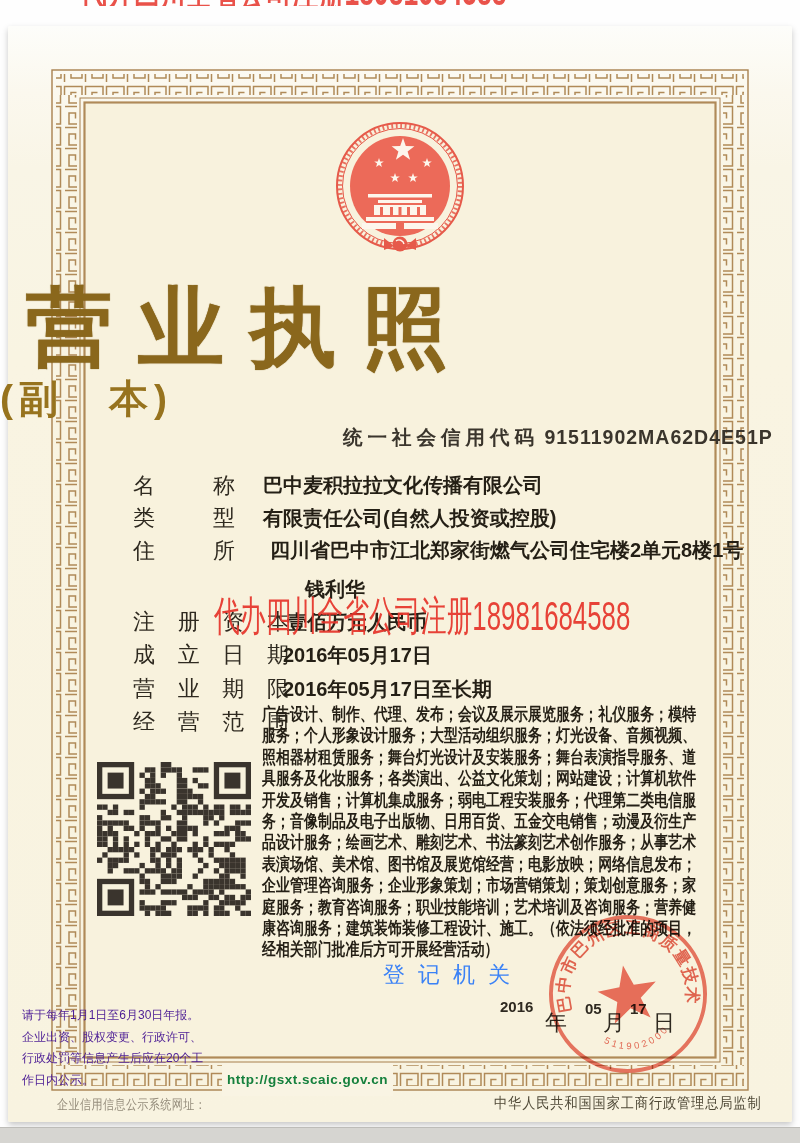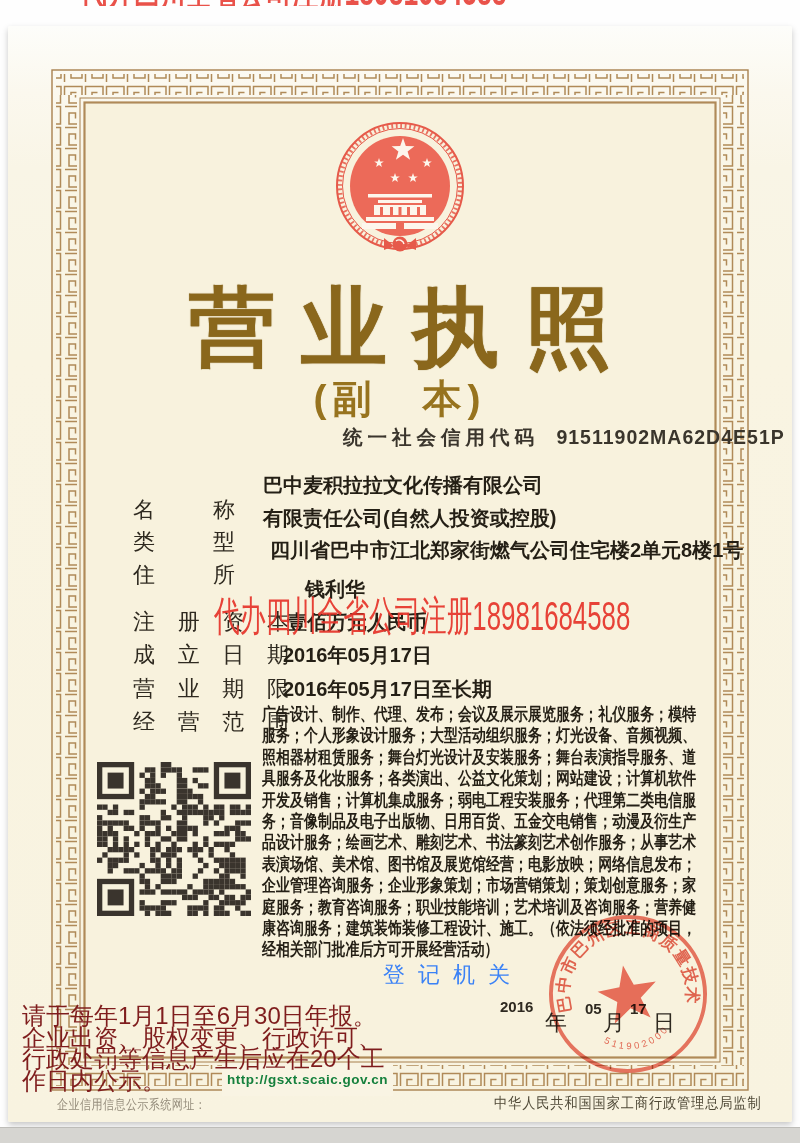--- a/index.html
+++ b/index.html
@@ -5,47 +5,47 @@
   html,body{margin:0;padding:0;background:#fff;}
   #stage{position:relative;width:800px;height:1143px;background:#fefefe;overflow:hidden;
          font-family:"Liberation Sans","DejaVu Sans",sans-serif;}
   .abs{position:absolute;}
   #paper{left:8px;top:26px;width:784px;height:1096px;
          background:linear-gradient(180deg,#fdfdfa 0%,#fbf8ee 6%,#f9f5e6 13%,#f9f4e2 30%,#f8f3e0 100%);
          box-shadow:0 3px 6px rgba(0,0,0,.22);border-radius:2px;}
   #inner-area{left:86px;top:104px;width:628px;height:954px;background:#f8f2dd;}
   #border-svg{left:0;top:0;}
   #emblem{left:334px;top:120px;}
-  #title{left:0;top:270px;width:800px;text-align:center;font-size:86px;font-weight:700;
+  #title{left:0;top:270px;width:800px;text-align:left;font-size:86px;font-weight:700;
          color:#8a671c;letter-spacing:26px;text-indent:26px;text-shadow:0 0 1px #7a5a14;}
-  #subtitle{left:0;top:372px;width:800px;text-align:center;font-size:39px;font-weight:600;
+  #subtitle{left:0;top:372px;width:800px;font-size:39px;font-weight:600;
             color:#97731e;letter-spacing:6px;}
   #credit{left:343px;top:424px;font-size:19.5px;font-weight:700;color:#3a352c;white-space:nowrap;}
   #credit .cl{letter-spacing:5px;}
-  #credit .cv{margin-left:12px;letter-spacing:1px;}
+  #credit .cv{letter-spacing:1px;}
   .lbl{position:absolute;left:133px;font-size:22px;color:#2f2a20;display:inline-block;
        text-align:justify;text-align-last:justify;text-justify:inter-character;line-height:24px;}
-  .lbl.narrow{width:102px;margin-top:24px;}
+  .lbl.narrow{width:102px;}
   .lbl.wide{width:156px;}
   .val{position:absolute;font-size:20px;font-weight:700;color:#241f15;white-space:nowrap;}
   #scope-text{left:262px;top:704px;width:546px;font-size:17.5px;line-height:21.4px;font-weight:700;
               color:#241f15;white-space:normal;text-align:justify;transform:scaleX(.795);
               transform-origin:left top;}
   #watermark{left:214px;top:589px;font-size:41px;font-weight:500;color:#e6352b;white-space:nowrap;
              transform:scaleX(.63);transform-origin:left top;z-index:50;opacity:.93;}
   #wm-top{left:80px;top:0;width:600px;height:6px;overflow:hidden;z-index:40;}
   #wm-top span{position:relative;display:inline-block;top:-37px;font-size:42px;font-weight:600;
                color:#e6352b;white-space:nowrap;transform:scaleX(.63);transform-origin:left top;opacity:.85;}
   #reg-label{left:383px;top:960px;font-size:22px;letter-spacing:13px;color:#3b82f6;font-weight:500;}
   .dnum{position:absolute;font-size:15px;font-weight:700;color:#2e2920;}
   .dunit{position:absolute;font-size:22px;color:#2e2920;}
   #seal-wrap{left:542px;top:908px;width:172px;height:172px;transform:rotate(-10deg);
              mix-blend-mode:multiply;z-index:30;}
   #qr{left:97px;top:762px;}
-  #notice{left:22px;top:1005px;font-size:24px;line-height:21.5px;color:#7f1d1d;font-weight:500;
+  #notice{left:22px;top:1005px;font-size:12px;line-height:21.5px;color:#4c1d95;font-weight:500;
           white-space:pre-line;z-index:20;}
   #pub-url{left:222px;top:1063px;font-size:13.5px;font-weight:700;letter-spacing:.5px;color:#15803d;
            background:#f9f4e3;padding:9px 5px;z-index:15;white-space:nowrap;}
   #site-label{left:57px;top:1096px;font-size:13.5px;color:#948c7b;letter-spacing:.5px;
               transform:scaleX(.82);transform-origin:left top;white-space:nowrap;}
   #issuer{left:494px;top:1094px;font-size:15px;color:#4f4937;letter-spacing:1px;
           transform:scaleX(.88);transform-origin:left top;white-space:nowrap;}
   #scan-edge{left:0;top:1127px;width:800px;height:16px;background:#d6d5d1;border-top:1px solid #bdbcb8;}
 </style>
 </head>

